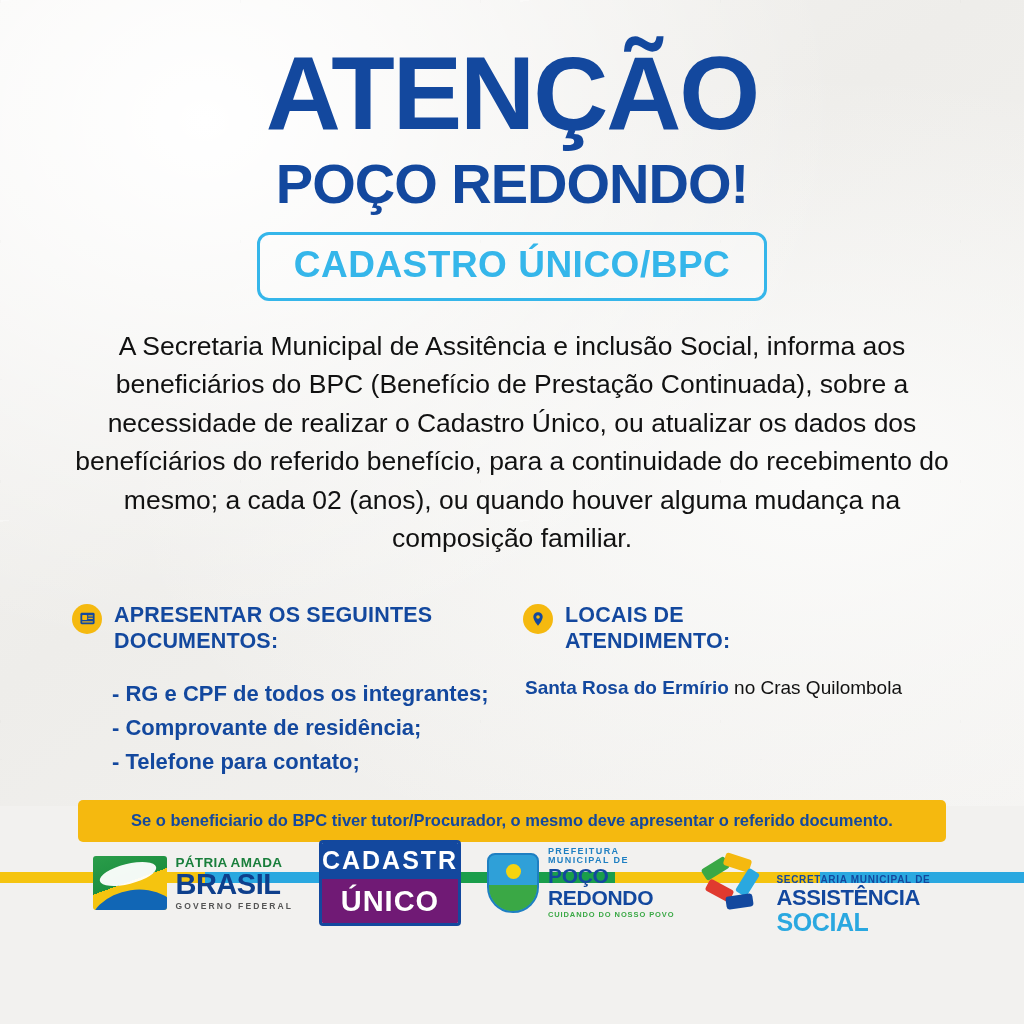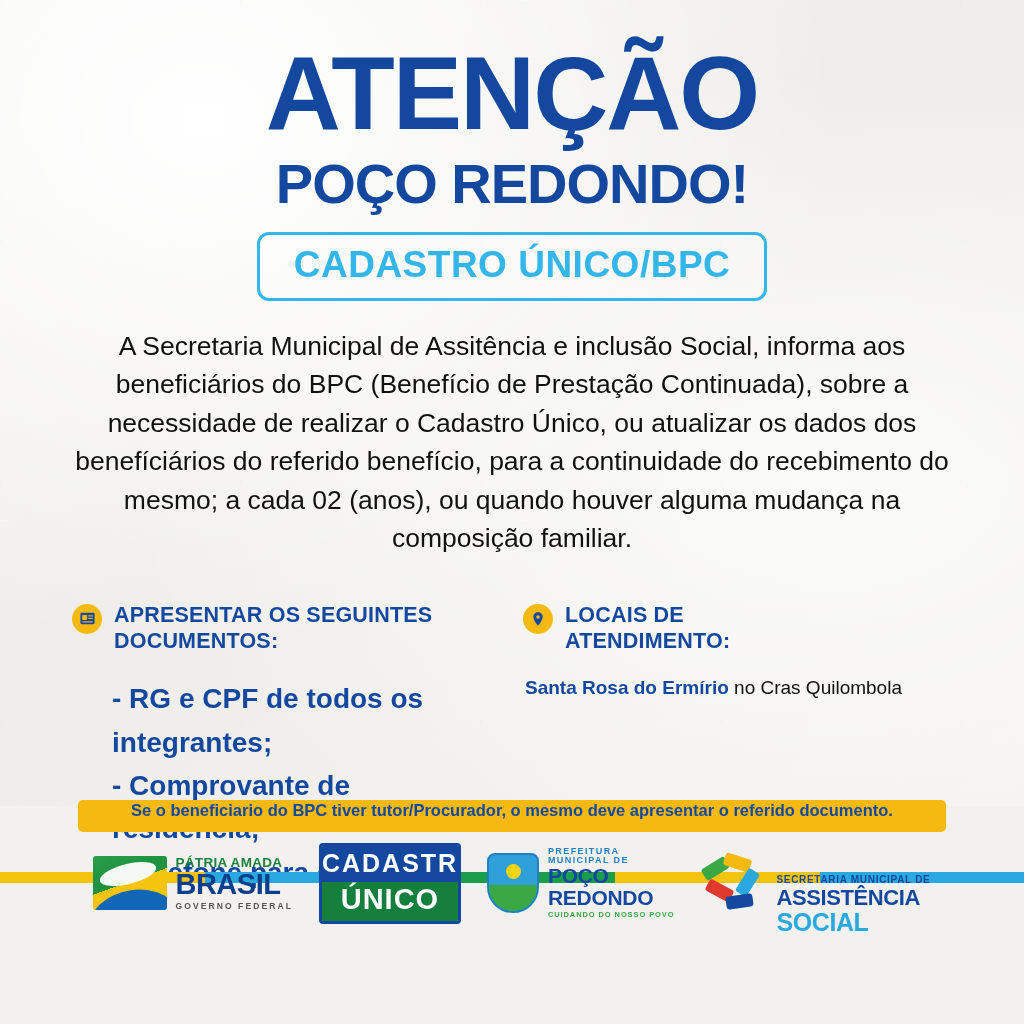--- a/index.html
+++ b/index.html
@@ -89,21 +89,21 @@
   .col-head-text {
     color: #13489e;
     font-weight: 800;
     font-size: 21.5px;
     line-height: 1.25;
     letter-spacing: .2px;
   }
   .doc-list {
     margin: 22px 0 0 40px;
     color: #13489e;
-    font-size: 28px;
+    font-size: 22px;
     line-height: 1.55;
     font-weight: 600;
   }
   .loc-block {
     margin: 20px 0 0 2px;
     color: #111;
     font-size: 19px;
     line-height: 1.4;
     max-width: 420px;
   }
@@ -113,21 +113,21 @@
   #notice {
     position: absolute;
     left: 78px; right: 78px;
     top: 800px;
     background: #f5b90f;
     border-radius: 5px;
     text-align: center;
     color: #13489e;
     font-weight: 700;
     font-size: 16.5px;
-    padding: 1px 10px 12px;
+    padding: 11px 10px 12px;
   }
 
   .stripes {
     position: absolute;
     left: 0; right: 0; top: 872px;
     display: flex; height: 11px;
   }
   .stripes div { height: 100%; }
 
   .footer {
@@ -177,23 +177,23 @@
     border-radius: 4px;
     overflow: hidden;
     width: 142px;
   }
   .cad-top {
     background: #13489e; color: #fff;
     font-size: 25px; font-weight: 800; letter-spacing: 2px;
     text-align: center; padding: 3px 0 4px;
   }
   .cad-bot {
-    background: #15803d; color: #ffffff;
+    background: #701a75; color: #ffffff;
     font-size: 29px; font-weight: 800; letter-spacing: 1px;
-    text-align: center; padding: 1px 0 5px;
+    text-align: center; padding: 6px 0 5px;
     text-shadow: 0 0 1px rgba(0,0,0,.15);
   }
 
   
   .logo-pref { display: flex; align-items: center; gap: 9px; }
   .pref-shield {
     width: 52px; height: 60px;
     background: #1e7fc2;
     border-radius: 8px 8px 26px 26px;
     position: relative; overflow: hidden;

